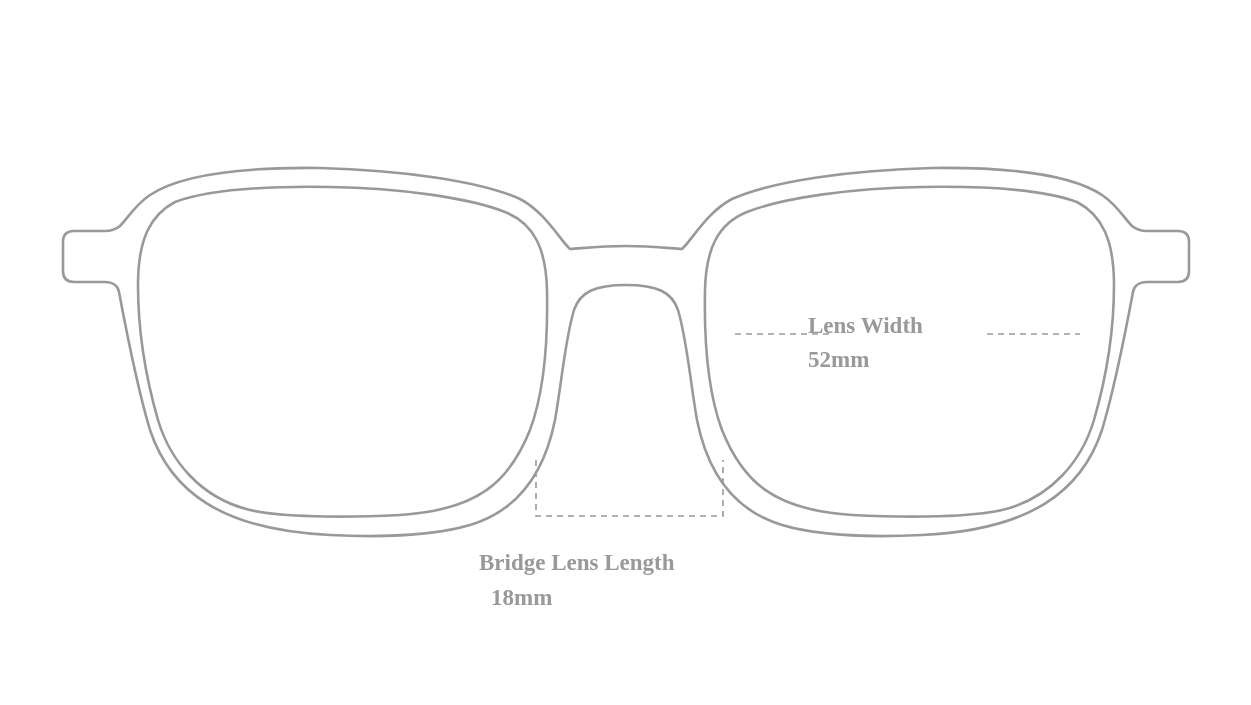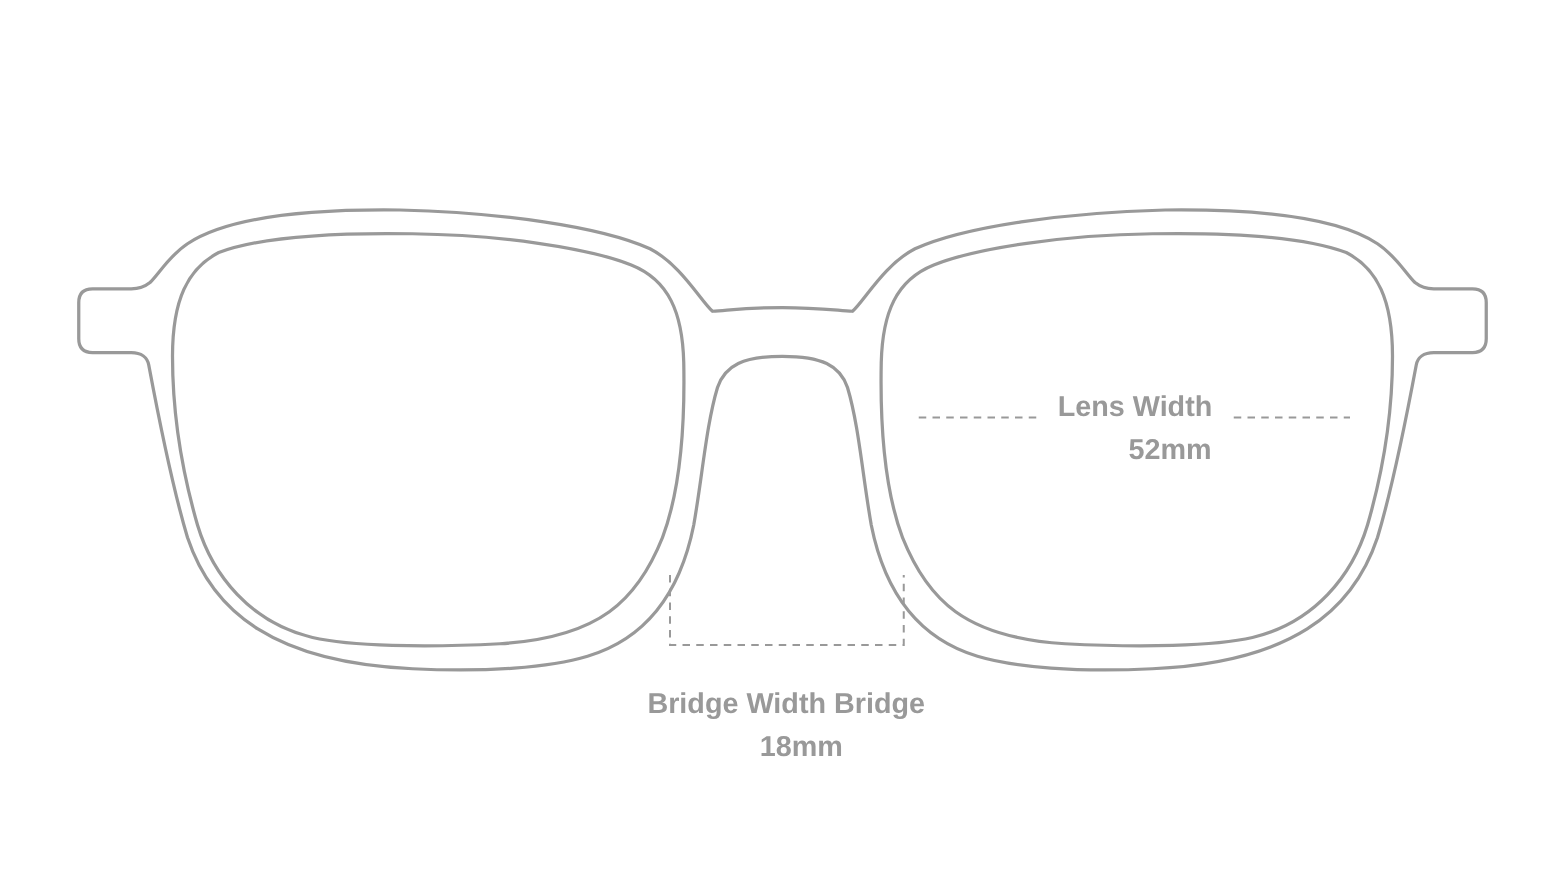--- a/index.html
+++ b/index.html
@@ -1,30 +1,29 @@
 <!DOCTYPE html>
 <html><head>
   <meta charset="utf-8">
   <style>
     html, body { margin: 0; padding: 0; background: #ffffff; }
     body { width: 1251px; height: 705px; overflow: hidden; position: relative; font-family: "Liberation Sans", "DejaVu Sans", sans-serif; }
     #canvas { position: absolute; left: 0; top: 0; width: 1251px; height: 705px; }
     .label {
       position: absolute;
       color: #999999;
-      font-family: Liberation Sans, sans-serif;
+      font-family: Liberation Serif, serif;
       font-weight: bold;
       font-size: 23px;
       letter-spacing: 0px;
-      text-align: center;
       white-space: nowrap;
       line-height: 1;
     }
     #lens-label { left: 808px; top: 314px; width: 200px; }
-    #lens-value { left: 836px; top: 348px; width: 200px; }
+    #lens-value { left: 808px; top: 348px; width: 200px; }
     #bridge-label { left: 479px; top: 551px; width: 300px; }
     #bridge-value { left: 491px; top: 586px; width: 300px; }
   </style>
 </head>
 <body>
 
 <svg id="canvas" width="1251" height="705" viewBox="0 0 1251 705" xmlns="http://www.w3.org/2000/svg">
   <g fill="none" stroke="#999999" stroke-width="2.6" stroke-linejoin="round" stroke-linecap="round">
 
     <path d="
@@ -94,14 +93,14 @@
   <g stroke="#999999" stroke-width="1.6" stroke-dasharray="6 5" fill="none">
     <line x1="735" y1="334" x2="830" y2="334"></line>
     <line x1="987" y1="334" x2="1080" y2="334"></line>
 
     <polyline points="536,460 536,516 723,516 723,460"></polyline>
   </g>
 </svg>
 
 <div class="label" id="lens-label">Lens Width</div>
 <div class="label" id="lens-value">52mm</div>
-<div class="label" id="bridge-label">Bridge Width Bridge</div>
+<div class="label" id="bridge-label">Bridge Lens Length</div>
 <div class="label" id="bridge-value">18mm</div>
 
 </body></html>

